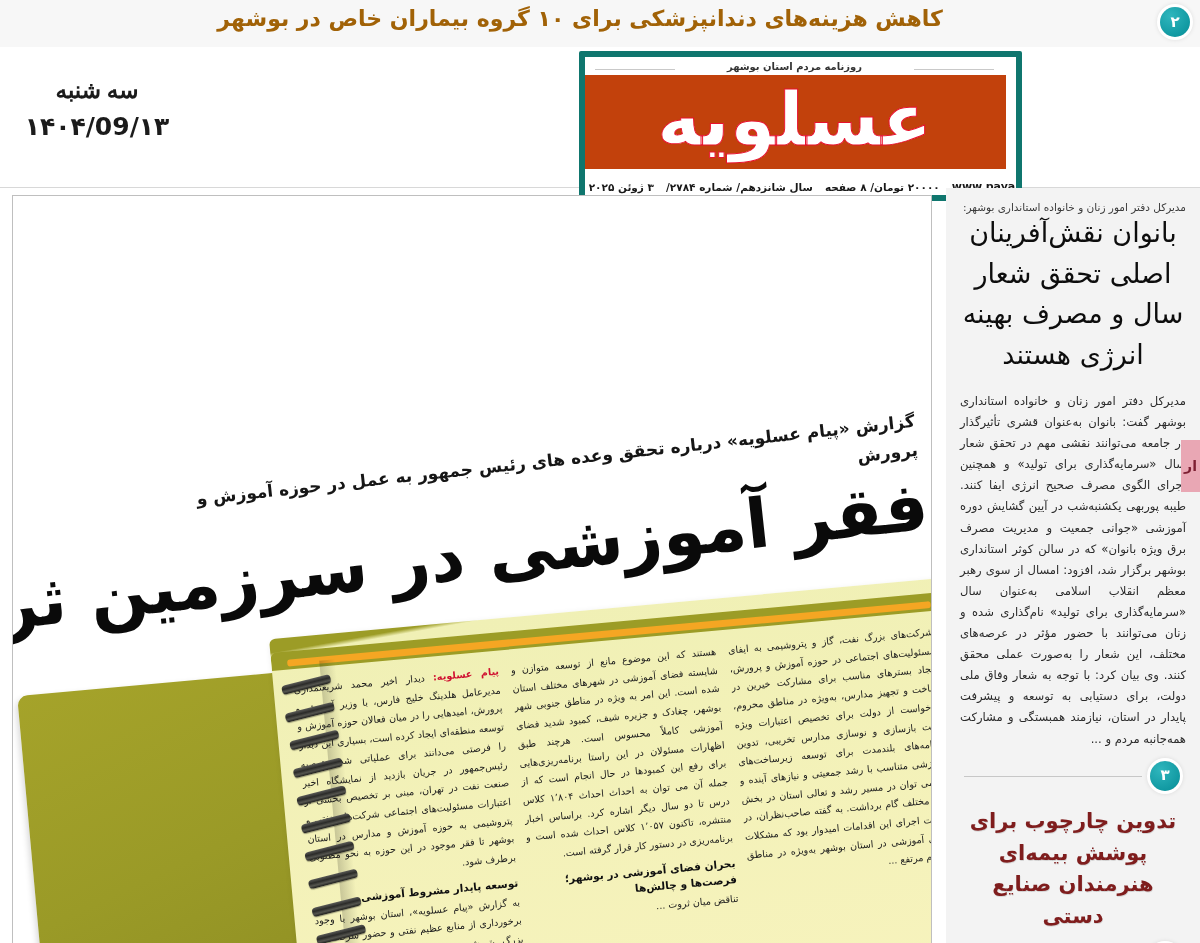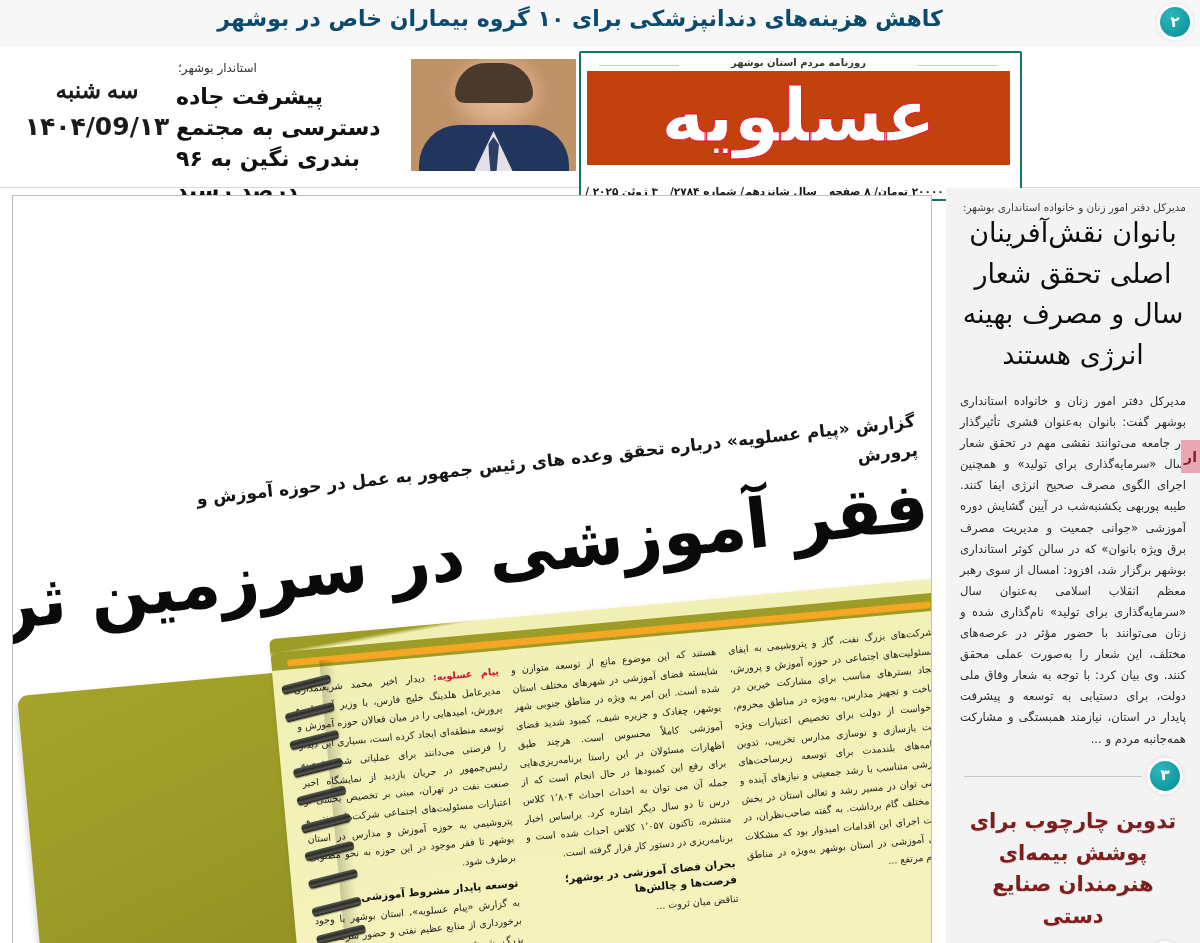--- a/index.html
+++ b/index.html
@@ -26,21 +26,21 @@
     background: #f7f7f7;
     border-bottom: 1px solid #d8d8d8;
   }
   .top-banner-title {
     position: absolute;
     top: 6px; right: 90px;
     width: 1060px;
     text-align: center;
     font-size: 22px;
     font-weight: bold;
-    color: #0c4a6e;
+    color: #a16207;
     letter-spacing: -0.4px;
     white-space: nowrap;
   }
 
   
   .page-badge {
     width: 30px; height: 30px;
     border-radius: 50%;
     background: radial-gradient(circle at 35% 30%, #2fb6bd 0%, #0f97a0 75%, #0a8189 100%);
     box-shadow: 0 0 0 3px #ffffff, 0 0 4px 3px rgba(0,0,0,0.10);
@@ -85,21 +85,21 @@
     font-weight: bold;
     color: #1b1b1b;
     letter-spacing: 0.5px;
   }
 
   
   .logo-box {
     position: absolute;
     top: 4px; right: 178px;
     width: 443px; height: 150px;
-    border: 2px solid #0f766e;
+    border: 6px solid #0f766e;
     background: #fff;
     border-radius: 2px;
     box-sizing: border-box;
     overflow: hidden;
   }
   .logo-tagline {
     position: absolute;
     top: 4px; right: 0; width: 443px;
     text-align: center;
     font-size: 10px;
@@ -280,21 +280,21 @@
     font-weight: bold;
     line-height: 1.52;
     color: #7f1d1d;
     text-align: center;
     text-shadow: 0.5px 0.5px 0 rgba(0,0,0,0.12);
     margin-top: 12px;
   }
   .sb-ribbon {
     position: absolute;
     top: 252px; right: 0;
-    width: 19px; height: 33px;
+    width: 19px; height: 52px;
     background: #e9a7b4;
     display: flex;
     align-items: center;
     justify-content: center;
     font-size: 14px;
     font-weight: bold;
     color: #7d1f32;
   }
 
   
@@ -453,30 +453,20 @@
     </div>
     <div class="logo-sub">پیام</div>
     <div class="logo-footer">
       <span class="site">www.payameasalooye.ir</span>
       <span>۲۰۰۰۰ تومان/ ۸ صفحه</span>
       <span>سال شانزدهم/ شماره ۲۷۸۴/</span>
       <span>۳ ژوئن ۲۰۲۵ / ۷ ذی الحجه ۱۴۴۶/</span>
     </div>
   </div>
 
-  <div class="gov-teaser">
-    <div class="gov-photo">
-      <div class="gov-hair"></div>
-      <div class="gov-body"></div>
-      <div class="gov-shirt"></div>
-      <div class="gov-tie"></div>
-    </div>
-    <div class="gov-kicker">استاندار بوشهر؛</div>
-    <div class="gov-headline">پیشرفت جاده دسترسی به مجتمع بندری نگین به ۹۶ درصد رسید</div>
-  </div>
 
   <div class="page-badge badge-top-2">۲</div>
 </div>
 
 <div class="sidebar">
 
   <div class="sb-kicker">مدیرکل دفتر امور زنان و خانواده استانداری بوشهر:</div>
   <div class="sb-headline">بانوان نقش‌آفرینان اصلی تحقق شعار سال و مصرف بهینه انرژی هستند</div>
   <div class="sb-body">مدیرکل دفتر امور زنان و خانواده استانداری بوشهر گفت: بانوان به‌عنوان قشری تأثیرگذار در جامعه می‌توانند نقشی مهم در تحقق شعار سال «سرمایه‌گذاری برای تولید» و همچنین اجرای الگوی مصرف صحیح انرژی ایفا کنند. طیبه پوربهی یکشنبه‌شب در آیین گشایش دوره آموزشی «جوانی جمعیت و مدیریت مصرف برق ویژه بانوان» که در سالن کوثر استانداری بوشهر برگزار شد، افزود: امسال از سوی رهبر معظم انقلاب اسلامی به‌عنوان سال «سرمایه‌گذاری برای تولید» نام‌گذاری شده و زنان می‌توانند با حضور مؤثر در عرصه‌های مختلف، این شعار را به‌صورت عملی محقق کنند. وی بیان کرد: با توجه به شعار وفاق ملی دولت، برای دستیابی به توسعه و پیشرفت پایدار در استان، نیازمند همبستگی و مشارکت همه‌جانبه مردم و ...</div>
 

